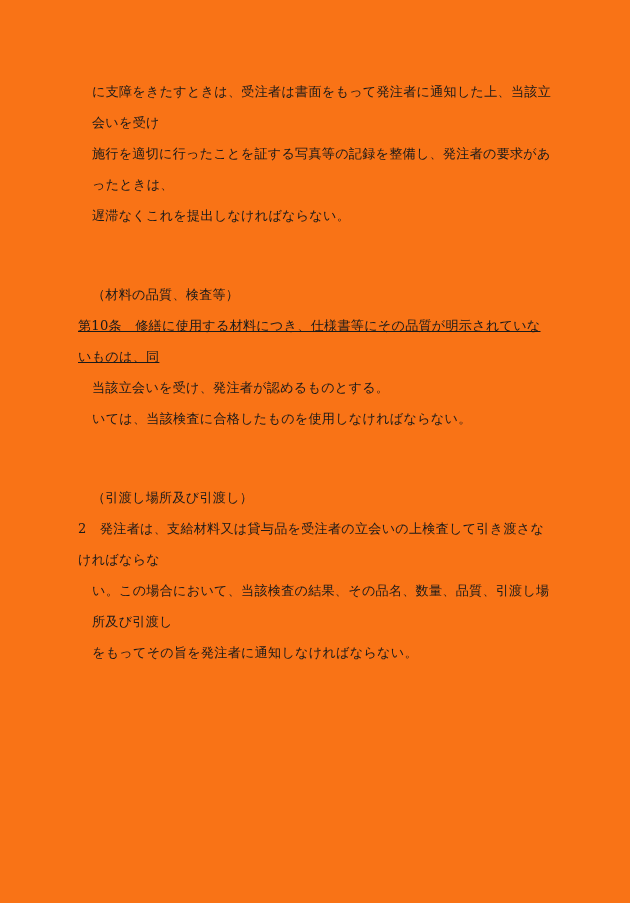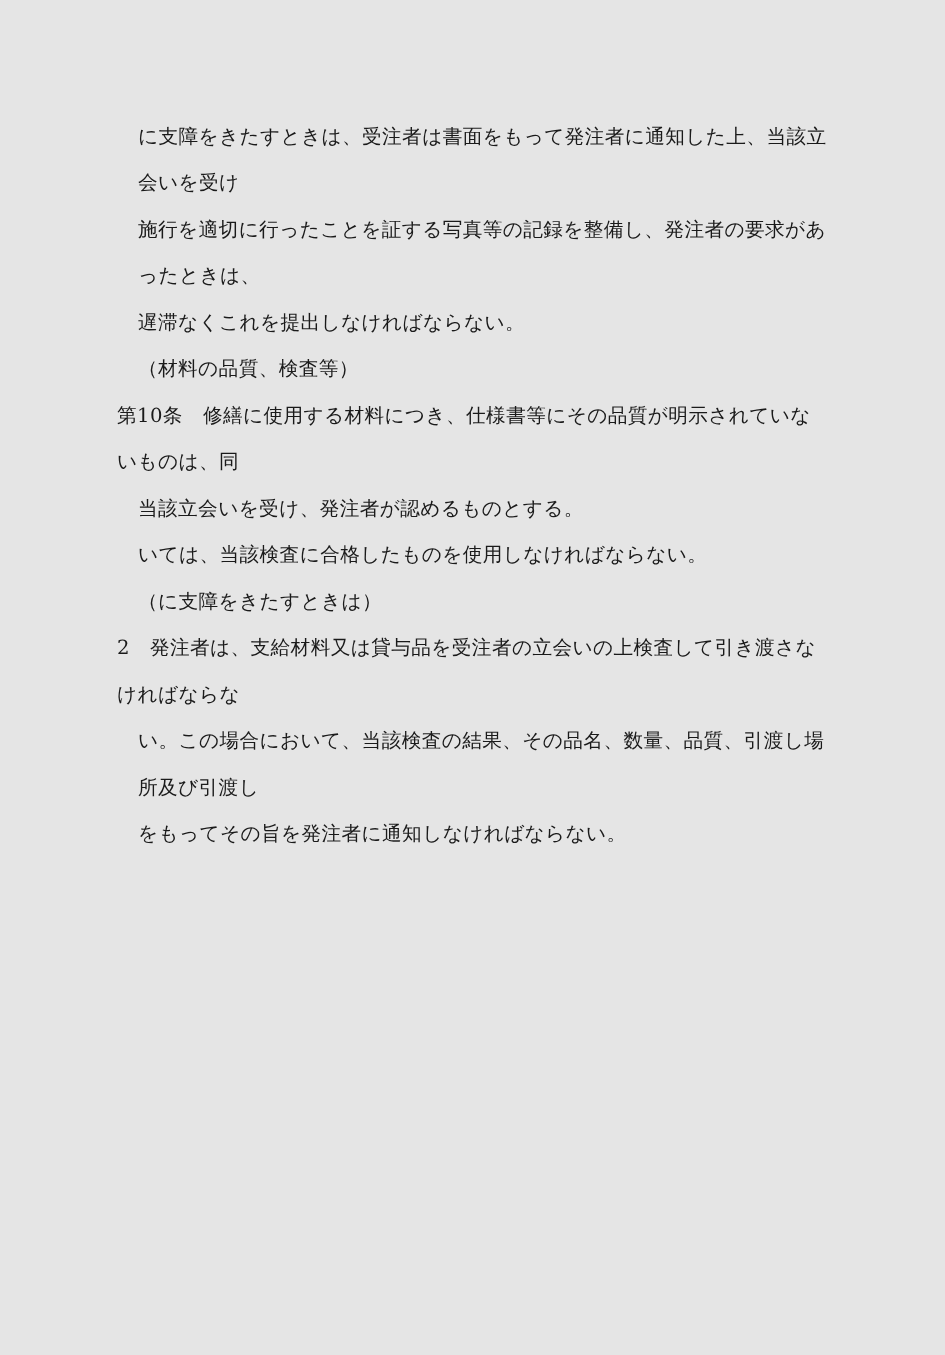--- a/index.html
+++ b/index.html
@@ -43,60 +43,62 @@
   }
 
   
   .block-continuation .doc-line {
     padding-left: 14px;
   }
 
   
   .block-caption .doc-line {
     padding-left: 14px;
+    margin-top: 48px;
   }
 
   
   .block-article .doc-line {
     padding-left: 14px;
   }
   .block-article .doc-line.first {
     padding-left: 0;
+    text-decoration: underline;
   }
 
   
   .block-item .doc-line {
     padding-left: 14px;
   }
   .block-item .doc-line.first {
     padding-left: 0;
   }
 </style>
 </head>
 <body style="background: rgb(255, 255, 255); color: rgb(26, 26, 26);">
 
-<div id="document-page" style="background: #e5e5e5;">
+<div id="document-page" style="background: #f97316;">
   <div id="document-body">
       <div class="doc-block block-continuation">
         <div class="doc-line first">に支障をきたすときは、受注者は書面をもって発注者に通知した上、当該立会いを受け</div>
         <div class="doc-line">施行を適切に行ったことを証する写真等の記録を整備し、発注者の要求があったときは、</div>
         <div class="doc-line">遅滞なくこれを提出しなければならない。</div>
       </div>
       <div class="doc-block block-caption">
         <div class="doc-line first">（材料の品質、検査等）</div>
       </div>
       <div class="doc-block block-article">
         <div class="doc-line first">第10条　修繕に使用する材料につき、仕様書等にその品質が明示されていないものは、同</div>
         <div class="doc-line">当該立会いを受け、発注者が認めるものとする。</div>
       </div>
       <div class="doc-block block-item">
         <div class="doc-line">いては、当該検査に合格したものを使用しなければならない。</div>
       </div>
       <div class="doc-block block-caption">
-        <div class="doc-line first">（に支障をきたすときは）</div>
+        <div class="doc-line first">（引渡し場所及び引渡し）</div>
       </div>
       <div class="doc-block block-item">
         <div class="doc-line first">2　発注者は、支給材料又は貸与品を受注者の立会いの上検査して引き渡さなければならな</div>
         <div class="doc-line">い。この場合において、当該検査の結果、その品名、数量、品質、引渡し場所及び引渡し</div>
         <div class="doc-line">をもってその旨を発注者に通知しなければならない。</div>
       </div>
     </div>
 </div>
 
 </body></html>

